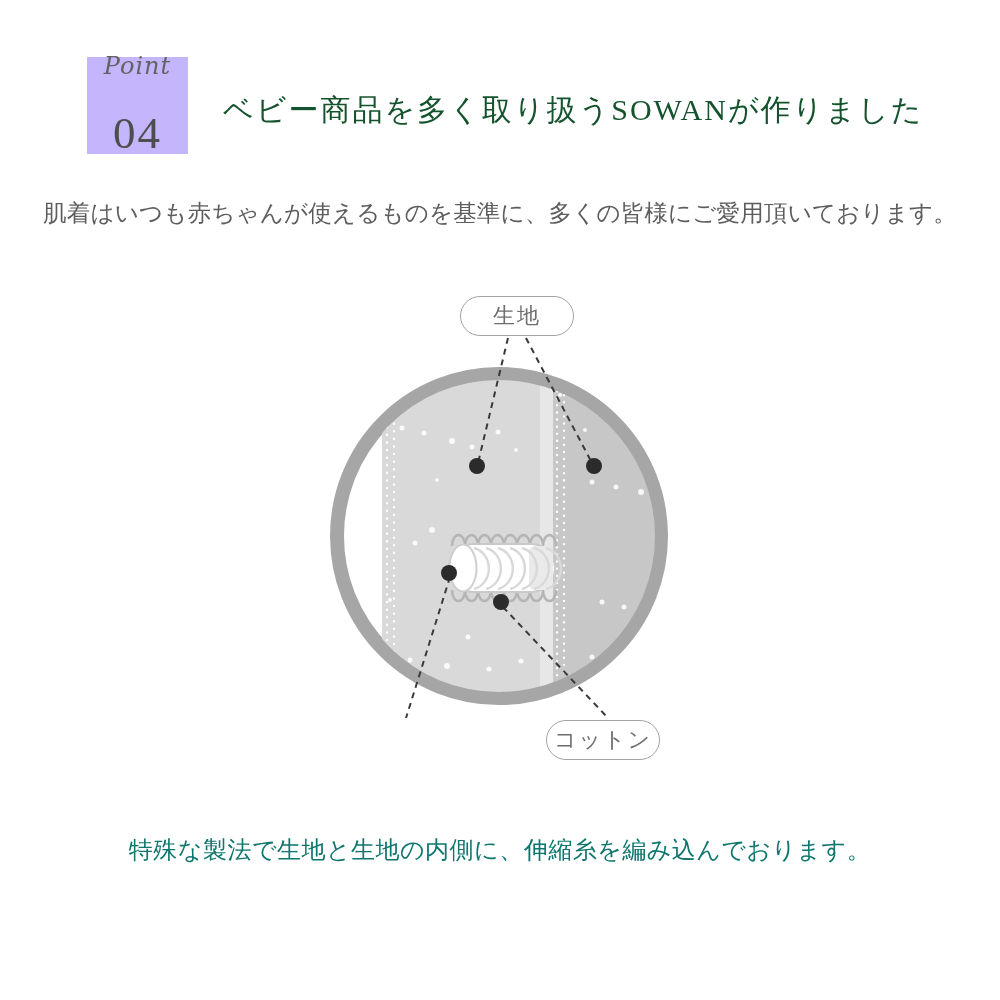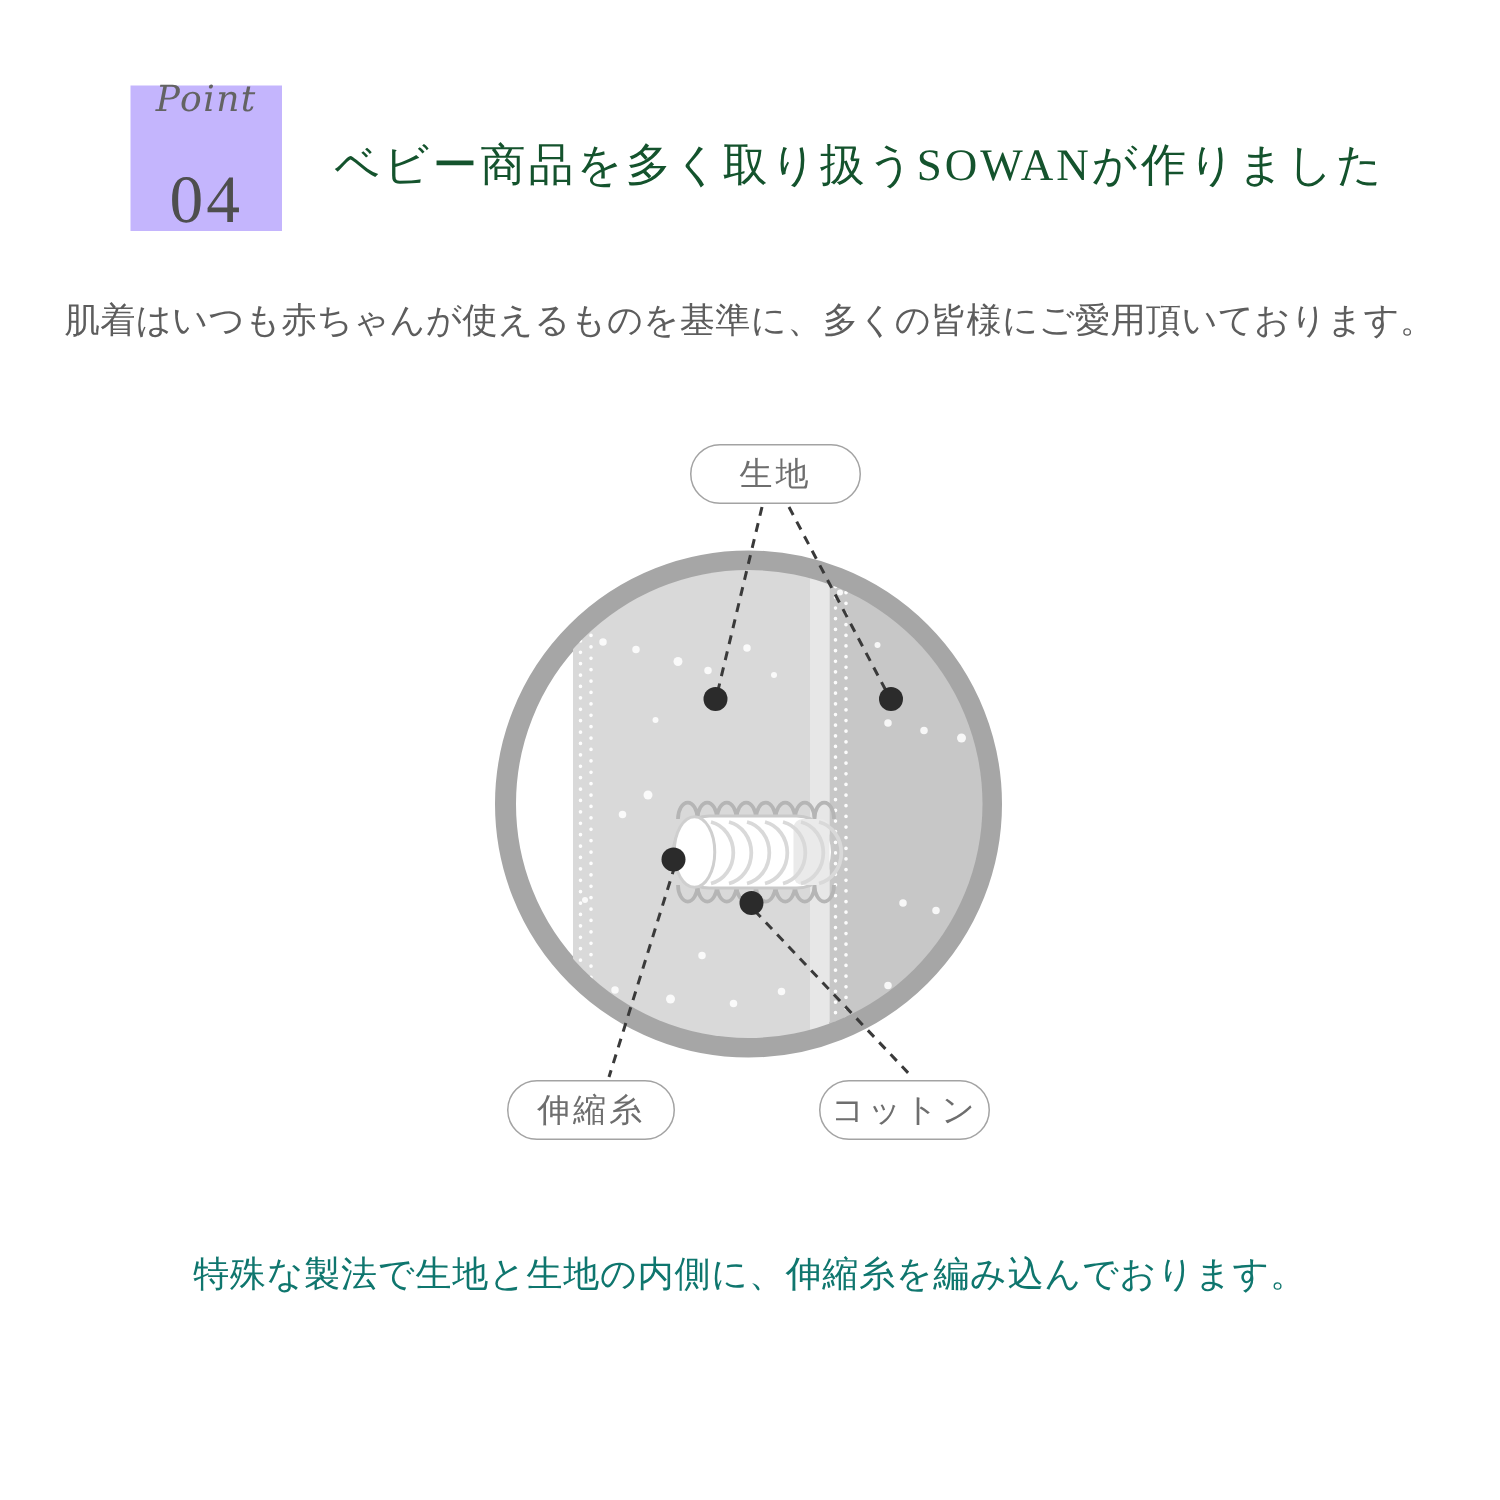--- a/index.html
+++ b/index.html
@@ -149,23 +149,20 @@
         <circle cx="477" cy="466" r="8"></circle>
         <circle cx="594" cy="466" r="8"></circle>
         <circle cx="449" cy="573" r="8"></circle>
         <circle cx="501" cy="602" r="8"></circle>
       </g>
     </svg>
 
     <div class="pill fabric">
       <span>生地</span>
     </div>
-    <div class="pill stretch">
-      <span>伸縮糸</span>
-    </div>
     <div class="pill cotton">
       <span>コットン</span>
     </div>
   </div>
 
   <div class="desc">
     <div>特殊な製法で生地と生地の内側に、伸縮糸を編み込んでおります。</div>
   </div>
 
 </div>

